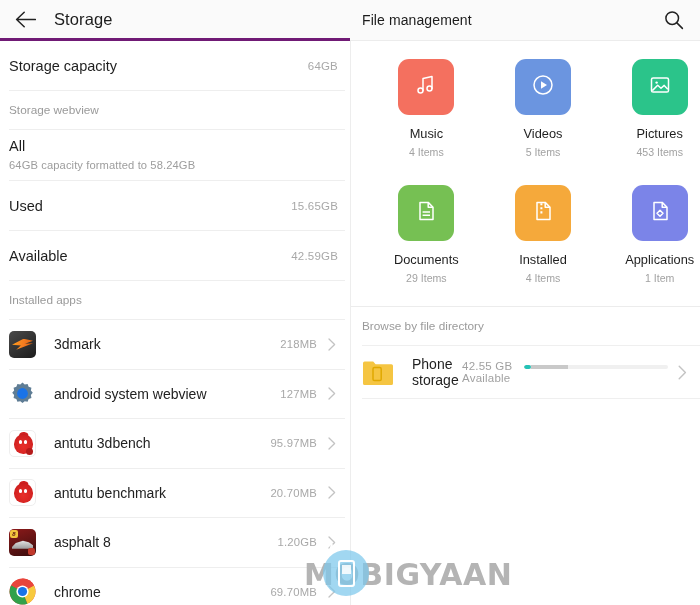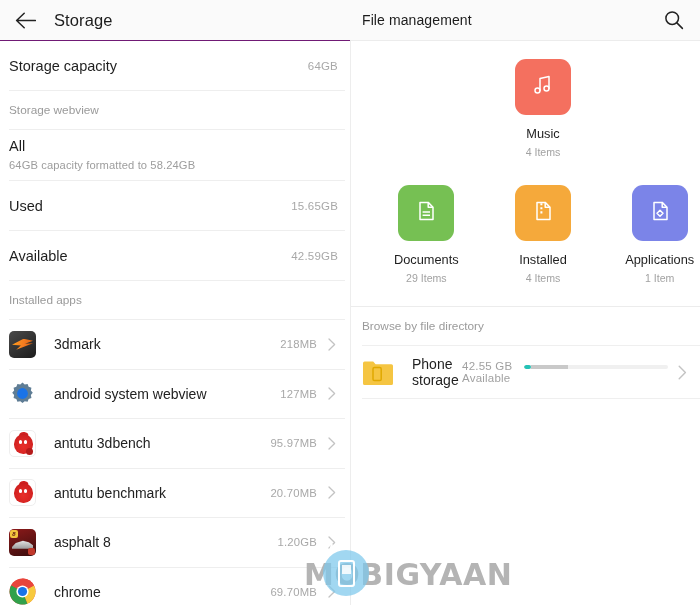--- a/index.html
+++ b/index.html
@@ -10,21 +10,21 @@
     overflow: hidden;
   }
   .screen { position: relative; width: 700px; height: 605px; display: flex; background:#fff; }
 
   
   .left-panel { width: 350px; height: 605px; position: relative; background: #fff; overflow: hidden; }
 
   .l-appbar {
     height: 41px; display: flex; align-items: center;
     padding-left: 12px; background: #fafafa;
-    border-bottom: 1px solid #701a75;
+    border-bottom: 3px solid #701a75;
   }
   .back-icon { width: 26px; height: 22px; flex: 0 0 auto; display:flex; align-items:center; justify-content:center; }
   .l-title { font-size: 16.5px; color: #1c1c1c; margin-left: 16px; letter-spacing: .1px; }
 
   .row {
     position: relative; height: 49px;
     display: flex; align-items: center;
     padding: 0 12px 0 9px;
   }
   .row .label { font-size: 14.5px; color: #1f1f1f; }
@@ -300,21 +300,46 @@
                   <path d="M9 17.5V5.5l9-2v12"></path>
                   <circle cx="6.5" cy="17.5" r="2.5"></circle>
                   <circle cx="15.5" cy="15.5" r="2.5"></circle>
                 </svg>
             </span>
           </div>
           <div class="tile-label">Music</div>
           <div class="tile-count">4 Items</div>
         </div>
 
-
+        <div class="tile-cell">
+          <div class="tile" style="background:#6B95E0">
+            <span>
+              <svg width="24" height="24" viewBox="0 0 24 24" fill="none" stroke="#fff" stroke-width="1.5">
+                  <circle cx="12" cy="12" r="9"></circle>
+                  <path d="M10 8.2 L16 12 L10 15.8 Z" fill="#fff" stroke="none"></path>
+                </svg>
+            </span>
+          </div>
+          <div class="tile-label">Videos</div>
+          <div class="tile-count">5 Items</div>
+        </div>
+
+        <div class="tile-cell">
+          <div class="tile" style="background:#2BC48A">
+            <span>
+              <svg width="24" height="24" viewBox="0 0 24 24" fill="none" stroke="#fff" stroke-width="1.5" stroke-linejoin="round">
+                  <rect x="3.5" y="5" width="17" height="14" rx="1.6"></rect>
+                  <circle cx="8.6" cy="9.6" r="1.2" fill="#fff" stroke="none"></circle>
+                  <path d="M4.3 17.6 L9.7 12.3 L13 15.2 L16.2 12.4 L19.8 16.3"></path>
+                </svg>
+            </span>
+          </div>
+          <div class="tile-label">Pictures</div>
+          <div class="tile-count">453 Items</div>
+        </div>
       </div>
 
       <div class="tile-row" style="margin-top:27px;">
 
         <div class="tile-cell">
           <div class="tile" style="background:#76C053">
             <span>
               <svg width="24" height="24" viewBox="0 0 24 24" fill="none" stroke="#fff" stroke-width="1.5" stroke-linejoin="round">
                   <path d="M6 3.4h8.2L19 8.2V20.6H6z"></path>
                   <path d="M14.2 3.4v4.8H19"></path>

